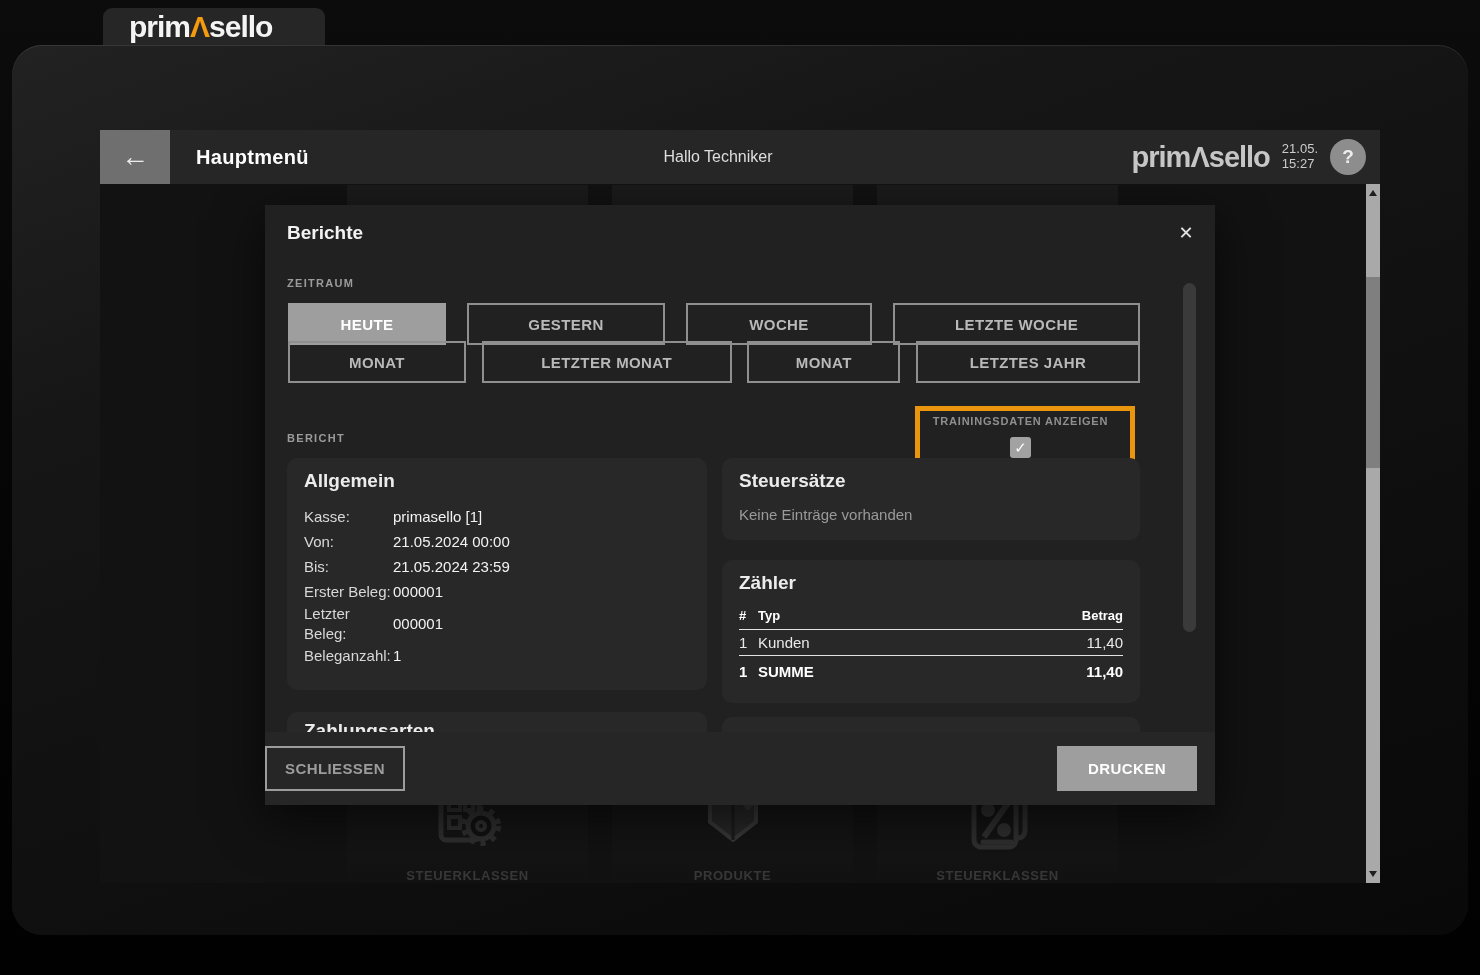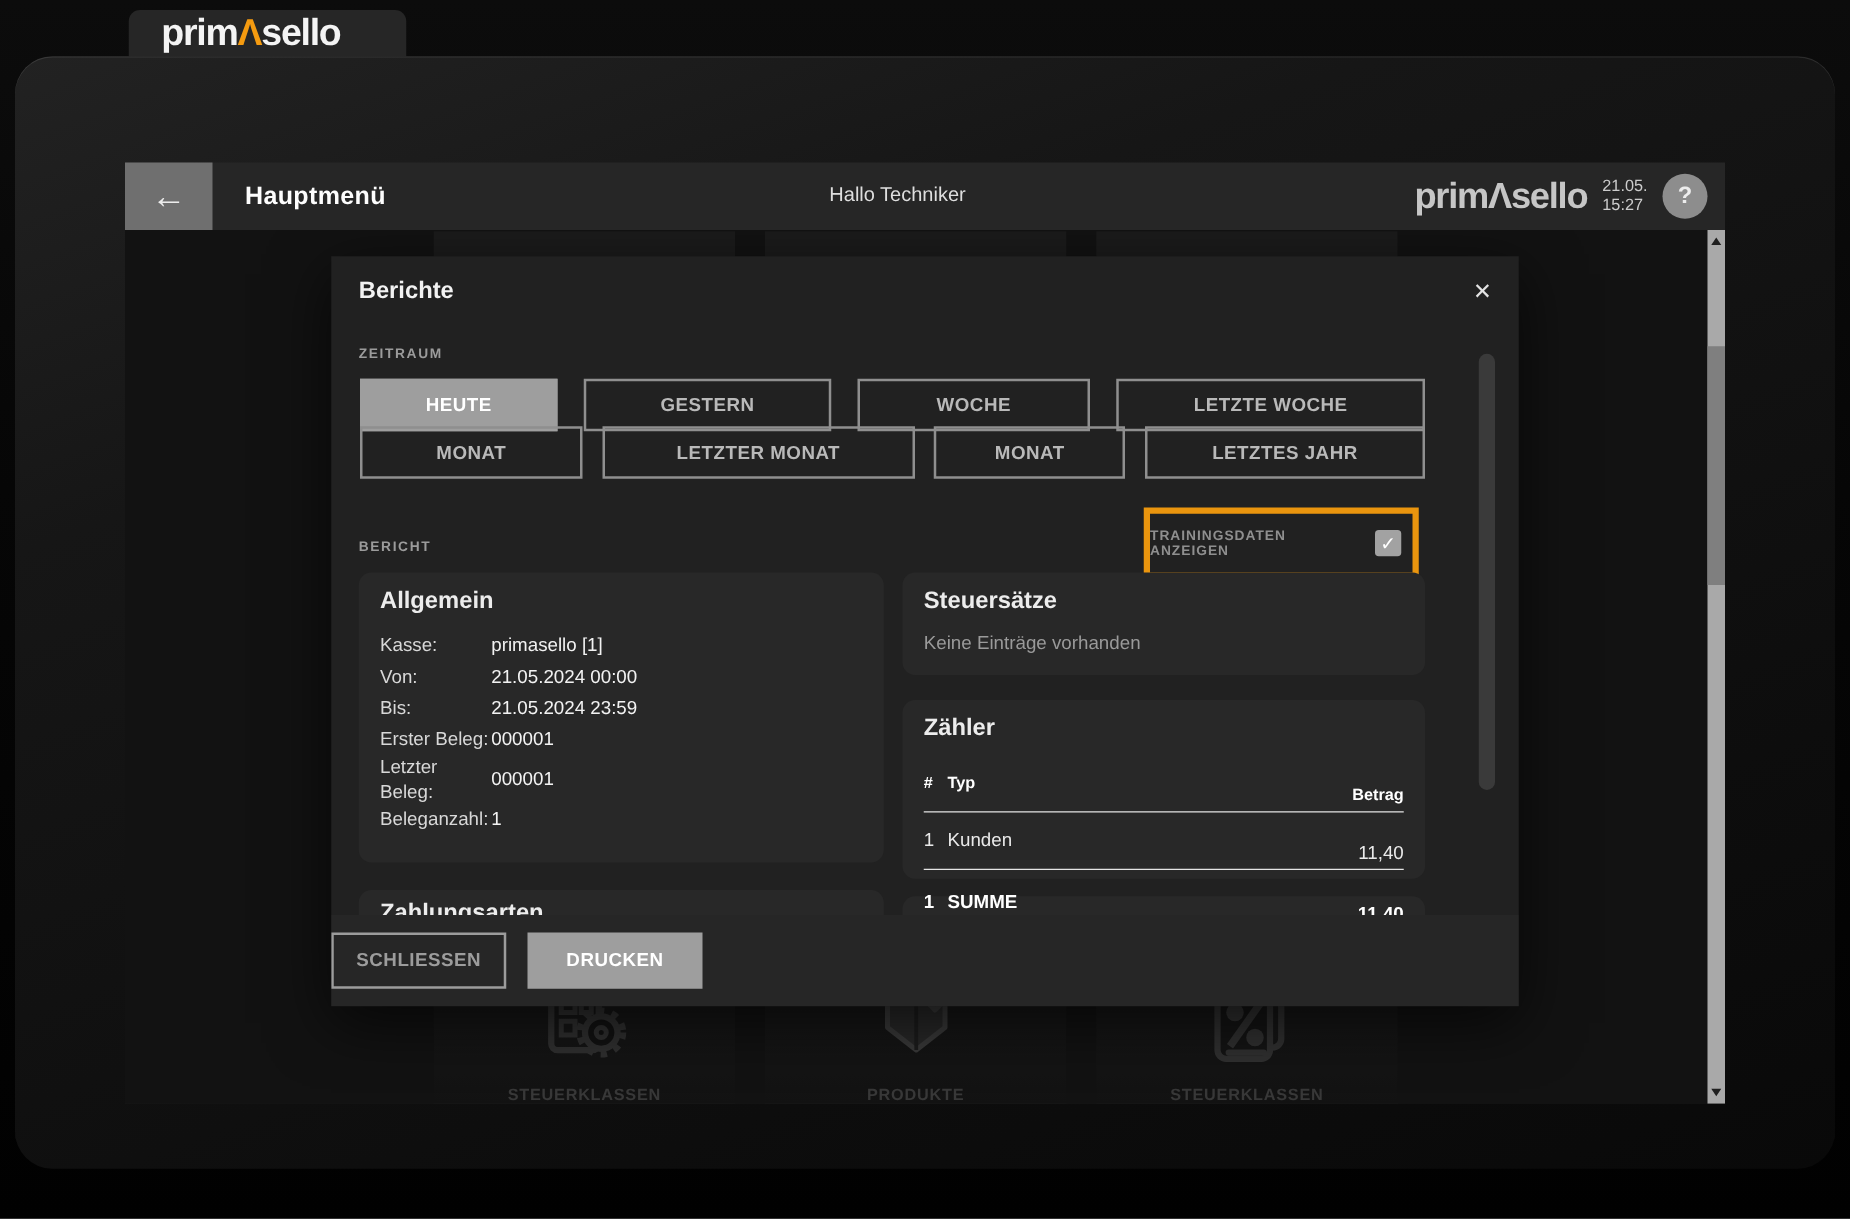--- a/index.html
+++ b/index.html
@@ -101,21 +101,21 @@
     font-family:"Liberation Sans",sans-serif; font-size:15px; font-weight:bold; letter-spacing:0.4px;
     display:flex; align-items:center; justify-content:center; cursor:pointer;
   }
   .pbtn.selected { background:#9e9e9e; border-color:#9e9e9e; color:#ffffff; }
   .pw-1 { width:158px; } .pw-2 { width:198px; } .pw-3 { width:186px; } .pw-4 { width:247px; }
   .pw-5 { width:178px; } .pw-6 { width:250px; } .pw-7 { width:153px; } .pw-8 { width:224px; }
 
   .trainings-box {
     position:absolute; left:650px; top:201px; width:220px; height:57px;
     border:5px solid #ea950e;
-    display:flex; align-items:center; justify-content:flex-end; gap:10px; padding-right:9px;
+    display:flex; align-items:center; justify-content:flex-end; gap:10px; padding-right:9px;flex-direction:column;
   }
   .trainings-label { font-size:11px; font-weight:bold; letter-spacing:0.8px; color:#8f8f8f; }
   .checkbox {
     width:21px; height:21px; border-radius:3px; background:#a2a2a2; color:#ffffff;
     display:flex; align-items:center; justify-content:center; font-size:15px; cursor:pointer; flex:0 0 auto;
   }
 
   .panels { position:absolute; left:22px; top:253px; width:853px; display:flex; gap:15px; }
   .col-left { width:420px; } .col-right { width:418px; }
   .panel { background:#282828; border-radius:10px; padding:12px 17px; }
@@ -129,31 +129,31 @@
 
   .panel-zahlungsarten { height:80px; padding-top:8px; }
   .panel-steuer { height:82px; margin-bottom:20px; }
   .empty-text { margin-top:14px; font-size:15px; color:#9a9a9a; }
 
   .panel-zaehler { height:143px; margin-bottom:14px; }
   .ztable { margin-top:10px; }
   .zrow { display:flex; align-items:center; padding:4px 0; font-size:15px; color:#e9e9e9; border-bottom:1px solid #e4e4e4; }
   .zrow .z-num { width:19px; flex:0 0 auto; }
   .zrow .z-type { flex:1; }
-  .zrow .z-amt { text-align:right;margin-top:20px; }
+  .zrow .z-amt { text-align:right; }
   .zrow.zhead { font-size:13px; font-weight:bold; color:#ffffff; padding-bottom:6px; }
   .zrow.ztotal { font-weight:bold; color:#ffffff; border-bottom:none; padding-top:7px; }
 
   .panel-blank { height:80px; }
 
   .modal-scrollbar { position:absolute; left:918px; top:78px; width:13px; height:349px; border-radius:7px; background:#3a3a3a; }
 
   .modal-footer {
     position:absolute; left:0; right:0; bottom:0; height:73px; background:#262626; z-index:5;
-    display:flex; align-items:center; justify-content:flex-start; gap:17px; padding-right:18px;
+    display:flex; align-items:center; justify-content:space-between; gap:17px; padding-right:18px;
   }
   .btn-secondary {
     width:140px; height:45px; border:2px solid #9c9c9c; background:transparent; color:#9c9c9c;
     font-family:"Liberation Sans",sans-serif; font-size:15px; font-weight:bold; letter-spacing:0.4px; cursor:pointer;
   }
   .btn-primary {
     width:140px; height:45px; border:none; background:#9e9e9e; color:#ffffff;
     font-family:"Liberation Sans",sans-serif; font-size:15px; font-weight:bold; letter-spacing:0.4px; cursor:pointer;
   }
 </style>

